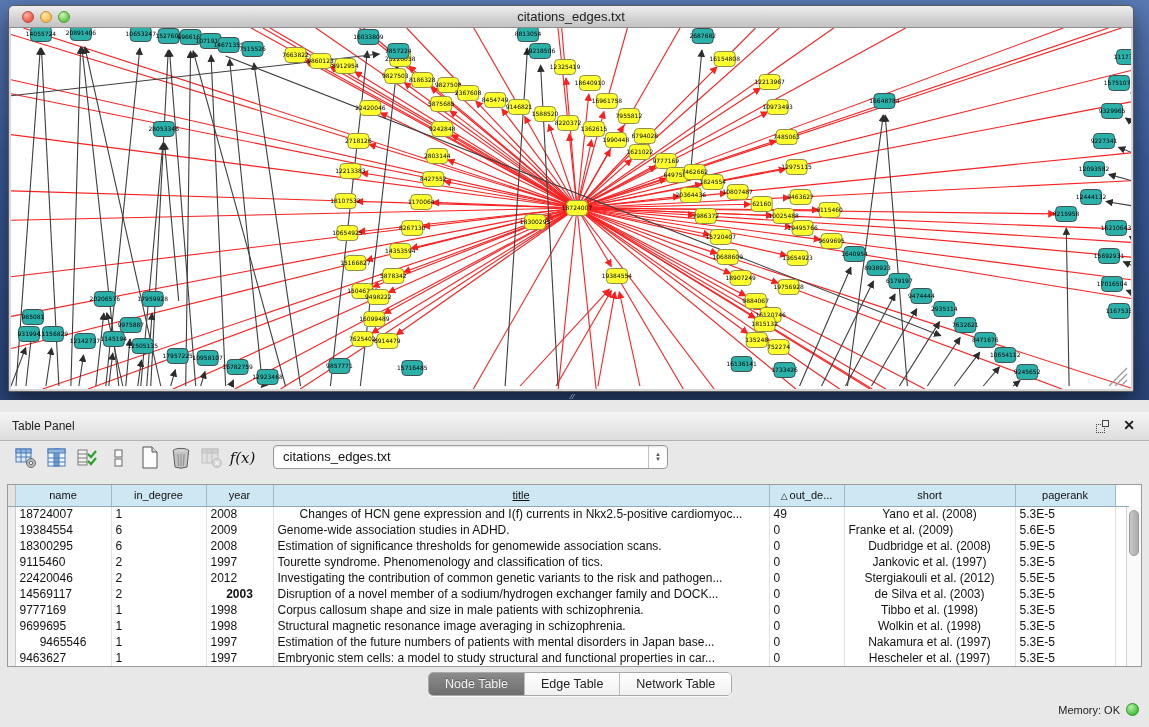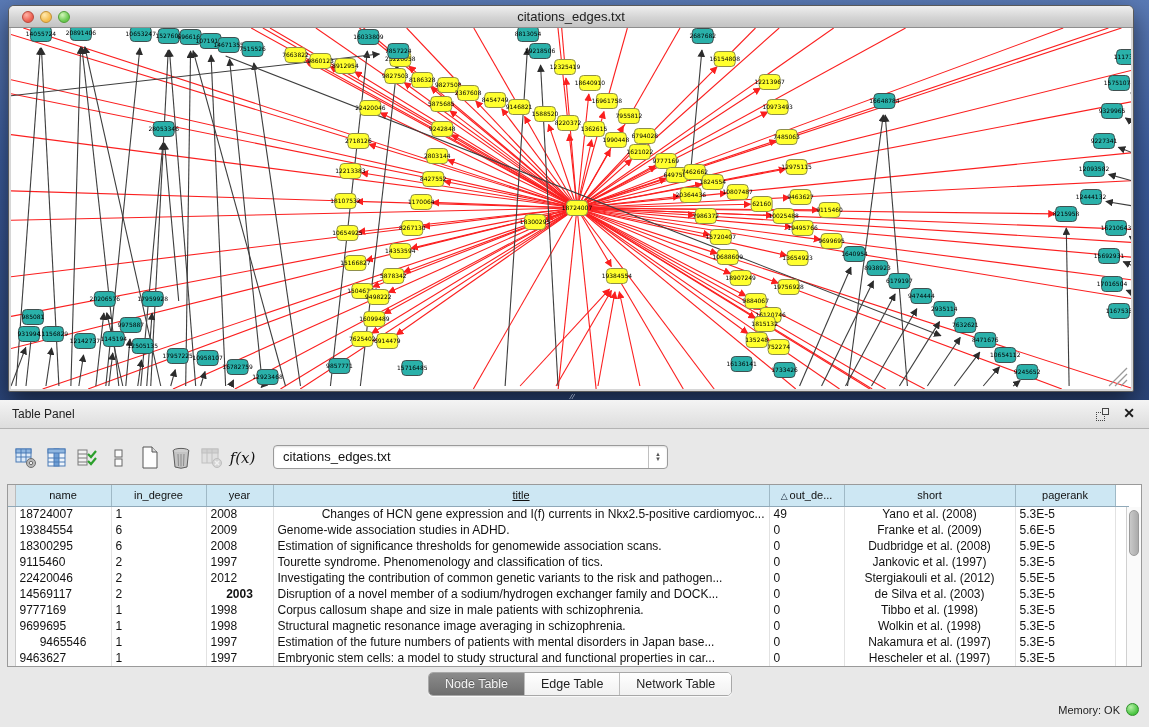--- a/index.html
+++ b/index.html
@@ -22,21 +22,21 @@
   .traffic { position:absolute; top:5px; width:12px; height:12px; border-radius:50%; }
   .t-red   { left:13px; background:radial-gradient(circle at 35% 30%,#ffb3a6,#ec5f50 65%); border:1px solid #b8473c; }
   .t-yel   { left:31px; background:radial-gradient(circle at 35% 30%,#ffe9b0,#f5bd4f 65%); border:1px solid #c29035; }
   .t-grn   { left:49px; background:radial-gradient(circle at 35% 30%,#d2f5b9,#69c94f 65%); border:1px solid #4f9e37; }
   .win-title { text-align:center; font-size:13px; line-height:21px; color:#222; }
   .graph-area { position:absolute; left:2px; right:2px; top:22px; bottom:2px; background:#ffffff; overflow:hidden; }
   .graph-area svg { display:block; width:100%; height:100%; }
 
   
   .table-panel { position:absolute; left:0; top:400px; width:1149px; height:327px; background:#e8e8e8; }
-  .panel-header { position:absolute; left:0; top:0; width:100%; height:29px;
+  .panel-header { position:absolute; left:0; top:12px; width:100%; height:29px;
     background:linear-gradient(180deg,#f4f4f4,#dddddd); border-bottom:1px solid #b3b3b3; }
   .panel-title { position:absolute; left:12px; top:7px; font-size:12px; color:#222; }
   .panel-float { position:absolute; right:40px; top:8px; width:13px; height:13px; cursor:pointer; }
   .panel-float .sq { position:absolute; left:0; bottom:0; width:9px; height:9px; border:1px dotted #444; }
   .panel-float .sq2{ position:absolute; right:0; top:0; width:7px; height:7px; border:1px solid #444; background:#eee; }
   .panel-close { position:absolute; right:14px; top:5px; font-size:14px; font-weight:bold; color:#1a1a1a; cursor:pointer; }
 
   .toolbar { position:absolute; left:12px; top:44px; height:28px; display:flex; align-items:center; }
   .icon-btn { width:27px; height:26px; margin-right:4px; display:flex; align-items:center; justify-content:center; cursor:pointer; }
   .icon-btn.disabled { opacity:.45; cursor:default; }
@@ -644,34 +644,34 @@
             <th style="width: 100px;">pagerank</th>
             <th style="width: 14px; background: rgb(255, 255, 255); border-right: none;"></th>
           </tr>
         </thead>
         <tbody>
           <tr>
             <td class="gutter"></td>
             <td style="text-align: left;">18724007</td>
             <td style="text-align: left;">1</td>
             <td style="text-align: left;">2008</td>
-            <td style="text-align: right;">Changes of HCN gene expression and I(f) currents in Nkx2.5-positive cardiomyoc...</td>
+            <td style="text-align: center;">Changes of HCN gene expression and I(f) currents in Nkx2.5-positive cardiomyoc...</td>
             <td style="text-align: left;">49</td>
             <td style="text-align: center;">Yano et al. (2008)</td>
             <td style="text-align: left;">5.3E-5</td>
             <td style="border-right: none;"></td>
           </tr>
           <tr>
             <td class="gutter"></td>
             <td style="text-align: left;">19384554</td>
             <td style="text-align: left;">6</td>
             <td style="text-align: left;">2009</td>
             <td style="text-align: left;">Genome-wide association studies in ADHD.</td>
             <td style="text-align: left;">0</td>
-            <td style="text-align: center;">Franke et al. (2009)</td>
+            <td style="">Franke et al. (2009)</td>
             <td style="text-align: left;">5.6E-5</td>
             <td style="border-right: none;"></td>
           </tr>
           <tr>
             <td class="gutter"></td>
             <td style="text-align: left;">18300295</td>
             <td style="text-align: left;">6</td>
             <td style="text-align: left;">2008</td>
             <td style="text-align: left;">Estimation of significance thresholds for genomewide association scans.</td>
             <td style="text-align: left;">0</td>

